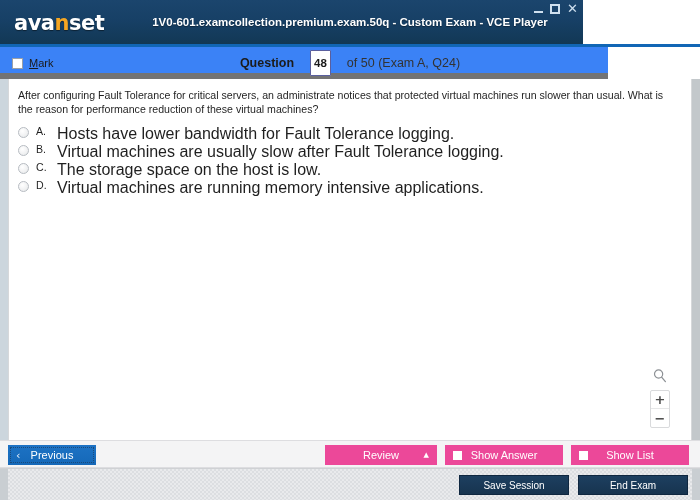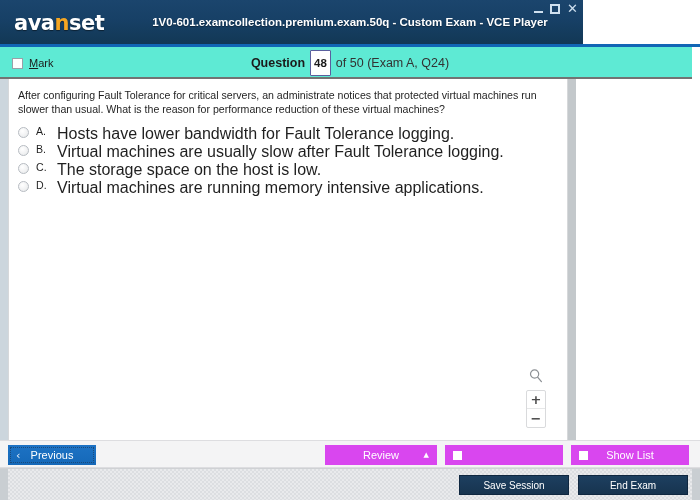--- a/index.html
+++ b/index.html
@@ -56,62 +56,62 @@
 
   .accentline {
     position: absolute; left: 0; top: 44px;
     width: 700px; height: 3px;
     background: #1166b5;
   }
 
   
   .qheader {
     position: absolute; left: 0; top: 47px;
-    width: 692px; height: 32px;
-    background: #5eead4;
-    border-bottom: 2px solid #737373;
+    width: 608px; height: 32px;
+    background: #3b82f6;
+    border-bottom: 6px solid #737373;
     display: flex; align-items: center;
   }
   .mark-wrap {
     position: absolute; left: 12px; top: 0; height: 32px;
     display: flex; align-items: center; gap: 6px;
     cursor: pointer;
   }
   .cbox {
     width: 11px; height: 11px;
     border: 1px solid #9aa0a8;
     background: #ffffff;
   }
   .mark-label {
     font-size: 11px; color: #1b1b1b;
   }
   .mark-label u { text-decoration: underline; }
   .qcounter {
     position: absolute; left: 0; top: 0;
     width: 700px; height: 32px;
     display: flex; align-items: center; justify-content: center;
-    gap: 5px;
+    gap: 16px;
     font-size: 12.5px; color: #333333;
     pointer-events: none;
   }
   .qcounter .lbl { font-weight: bold; color: #1b1b1b; }
   .qnumbox {
     display: inline-flex; align-items: center; justify-content: center;
     min-width: 20px; height: 16px;
     padding: 12px 3px;
     border: 1px solid #5a5f9e;
     background: #ffffff;
     font-size: 11.5px; font-weight: bold; color: #1b1b1b;
     border-radius: 1px;
   }
 
   
   .content {
     position: absolute; left: 0; top: 79px;
-    width: 576px; height: 361px;
+    width: 700px; height: 361px;
     background: #ffffff;
     border-left: 8px solid #ccd6dd;
     border-right: 8px solid #c3c8cb;
   }
   .content-inner {
     position: relative;
     width: 100%; height: 100%;
     background: #ffffff;
     border-left: 1px solid #d6d8da;
     border-right: 1px solid #d6d8da;
@@ -183,21 +183,21 @@
     height: 20px;
     display: flex; align-items: center; justify-content: center;
     font-size: 11px; color: #ffffff;
     cursor: pointer;
     user-select: none;
   }
   .btn-blue {
     background: linear-gradient(to bottom, #1d72c4 0%, #1568b8 100%);
   }
   .btn-orange {
-    background: #d946ef;
+    background: #ec4899;
   }
   .btn-prev { left: 8px; width: 88px; gap: 8px; outline: 1px dotted #1a4a7a; outline-offset: -3px; }
   .btn-next { left: 101px; width: 70px; gap: 8px; }
   .btn-review { left: 325px; width: 112px; }
   .btn-showanswer { left: 445px; width: 118px; }
   .btn-showlist { left: 571px; width: 118px; }
   .chev { font-size: 11px; font-family: "DejaVu Sans", sans-serif; opacity: 0.9; }
   .tri { font-size: 7px; font-family: "DejaVu Sans", sans-serif; }
   .sq {
     width: 9px; height: 9px; background: #ffffff; flex: 0 0 auto;
@@ -320,20 +320,21 @@
     </div>
     <div class="btn btn-orange btn-review">
       <div class="btn-inner">
         <span class="lbl-center">Review</span>
         <span class="side-right tri">▲</span>
       </div>
     </div>
     <div class="btn btn-orange btn-showanswer">
       <div class="btn-inner">
         <span class="side-left sq"></span>
+        <span class="lbl-center">Show Answer</span>
       </div>
     </div>
     <div class="btn btn-orange btn-showlist">
       <div class="btn-inner">
         <span class="side-left sq"></span>
         <span class="lbl-center">Show List</span>
       </div>
     </div>
   </div>
 

